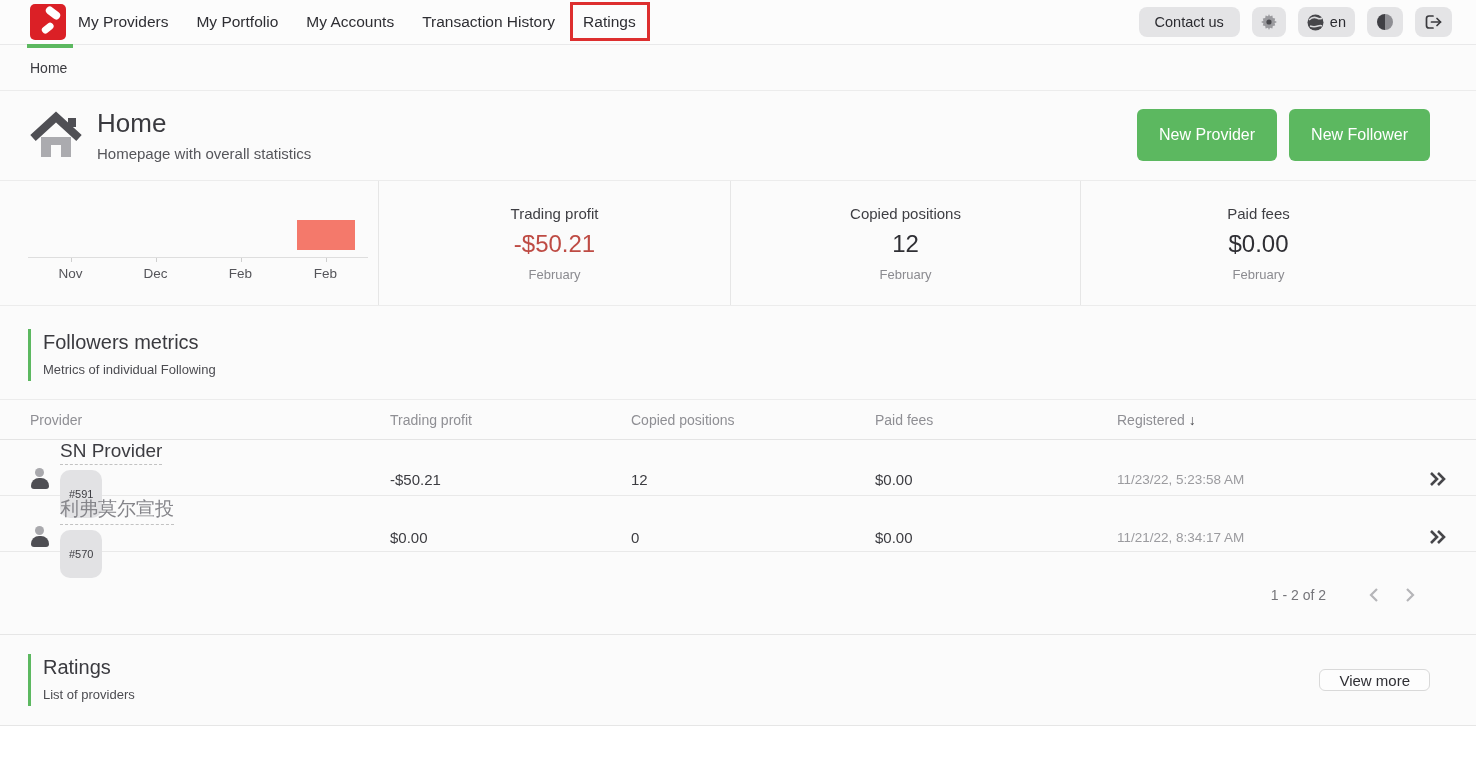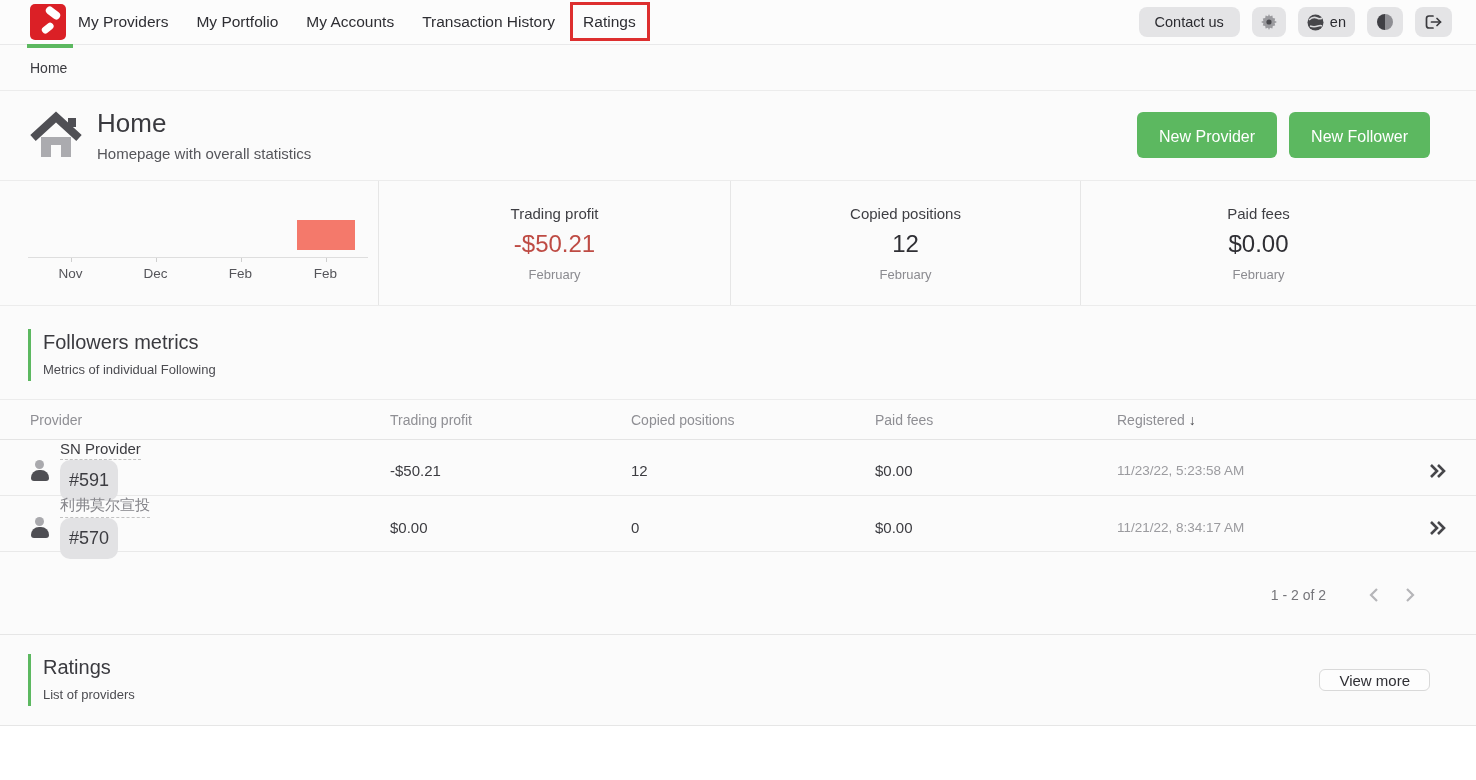--- a/index.html
+++ b/index.html
@@ -27,21 +27,21 @@
     border-bottom:1px solid #ececec; }
 
   
   .page-header { display:flex; align-items:center; padding:17px 46px 18px 30px;
     border-bottom:1px solid #ececec; }
   .home-icon { width:52px; height:48px; margin-right:15px; flex:0 0 auto; }
   .title-block .title { font-size:26px; color:#3a3a3f; }
   .title-block .subtitle { font-size:15px; color:#55555a; margin-top:6px; }
   .header-buttons { margin-left:auto; display:flex; gap:12px; }
   .green-btn { background:#5CB860; color:#fff; border:none; border-radius:6px;
-    height:46px; padding:16px 22px; font-size:16px; font-family:inherit; cursor:pointer; }
+    height:52px; padding:16px 22px; font-size:16px; font-family:inherit; cursor:pointer; }
 
   
   .stats-row { display:flex; border-bottom:1px solid #ececec; height:125px; }
   .stat-col { display:flex; flex-direction:column; align-items:center; justify-content:center; }
   .stat-col + .stat-col { border-left:1px solid #e6e6e6; }
   .stat-chart { width:378px; padding:14px 8px 0 28px; align-items:stretch; }
   .stat-card-2 { width:352px; } .stat-card-3 { width:350px; } .stat-card-4 { width:356px; }
   .stat-title { font-size:15px; color:#3e3e43; }
   .stat-value { font-size:24px; color:#2f2f34; margin-top:8px; }
   .stat-value.negative { color:#BE4B44; }
@@ -69,25 +69,25 @@
     align-items:center; padding:0 28px 0 30px; }
   .t-head { height:41px; border-top:1px solid #ececec; border-bottom:1px solid #e4e4e4;
     font-size:14px; color:#8f8f94; }
   .t-row { height:56px; border-bottom:1px solid #e9e9e9; font-size:15px; color:#3c3c41; }
   .provider-cell { display:flex; align-items:center; gap:10px; }
   .person-icon { width:20px; height:24px; position:relative; flex:0 0 auto; }
   .person-icon .head { position:absolute; left:5px; top:1px; width:9px; height:9px;
     border-radius:50%; background:#a9a9ad; }
   .person-icon .body { position:absolute; left:1px; top:11px; width:18px; height:11px;
     background:#4e4e53; border-radius:8px 8px 3px 3px; }
-  .provider-name { font-size:15px; color:#3c3c41; border-bottom:1px dashed #c2c2c2;
+  .provider-name { font-size:19px; color:#3c3c41; border-bottom:1px dashed #c2c2c2;
     padding-bottom:2px; cursor:pointer; width:max-content; }
   .provider-name.cn { color:#85858a; }
-  .badge { display:inline-block; background:#e2e2e4; color:#3c3c41; font-size:18px;
-    border-radius:10px; padding:10px 9px; width:max-content; }
+  .badge { display:inline-block; background:#e2e2e4; color:#3c3c41; font-size:11px;
+    border-radius:10px; padding:18px 9px; margin-top:5px; width:max-content; }
   .reg-cell { font-size:13.5px; color:#9b9b9f; }
   .row-arrow { justify-self:end; cursor:pointer; display:flex; }
   .sort-arrow { color:#4a4a4f; font-size:14px; margin-left:4px; }
 
   
   .pagination { display:flex; align-items:center; justify-content:flex-end;
     padding:22px 56px 0 0; gap:16px; height:64px; }
   .page-range { font-size:14px; color:#75757a; margin-right:22px; }
   .pg-chevron { cursor:pointer; display:flex; padding:4px; }
 

